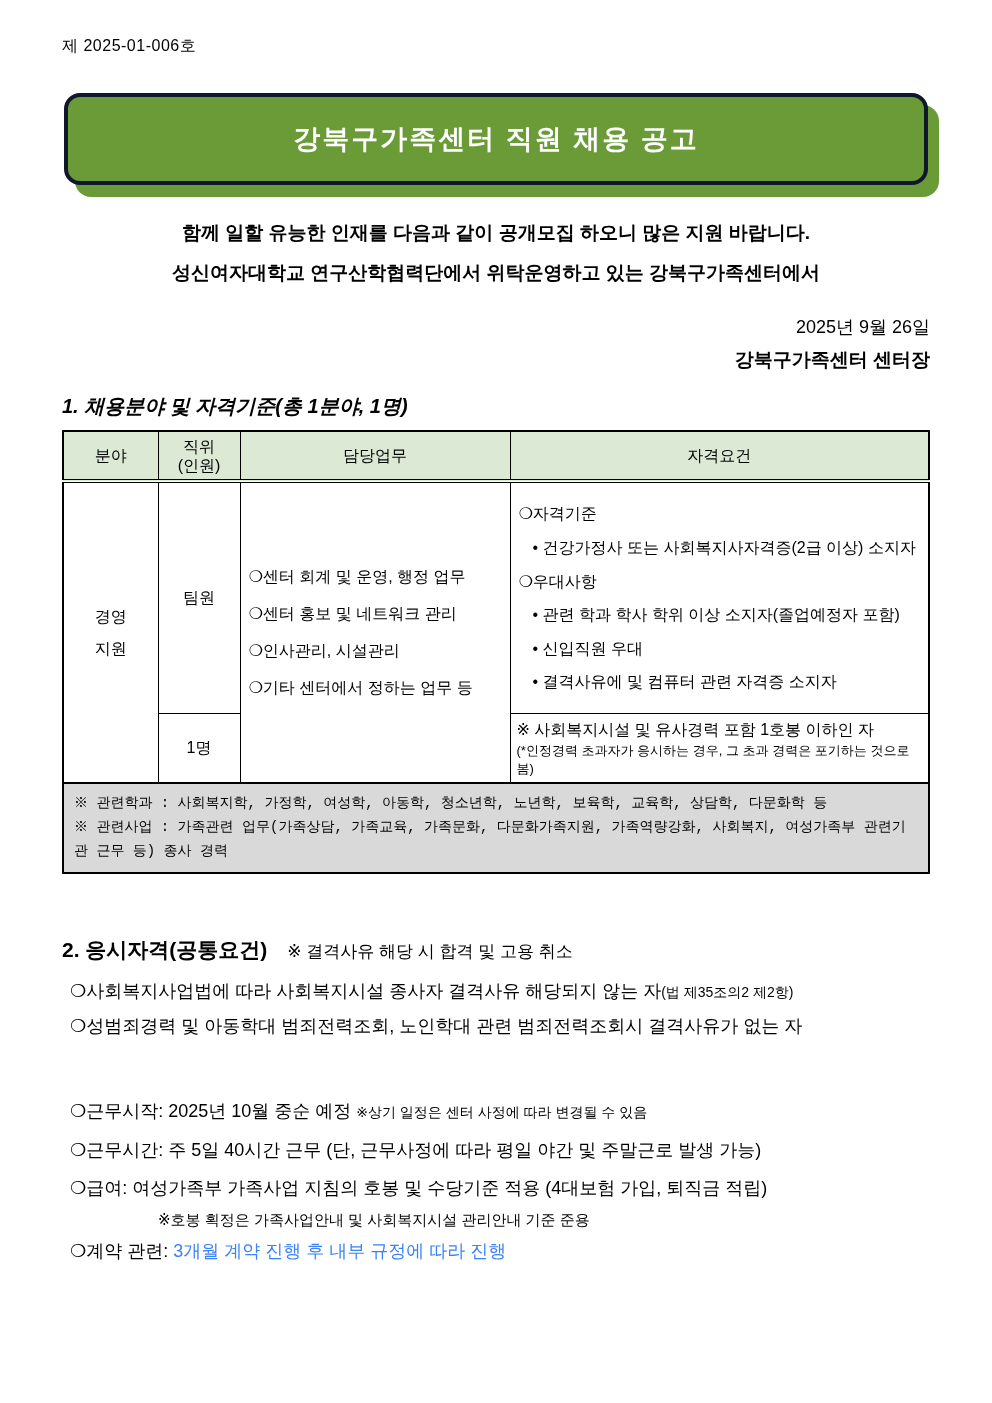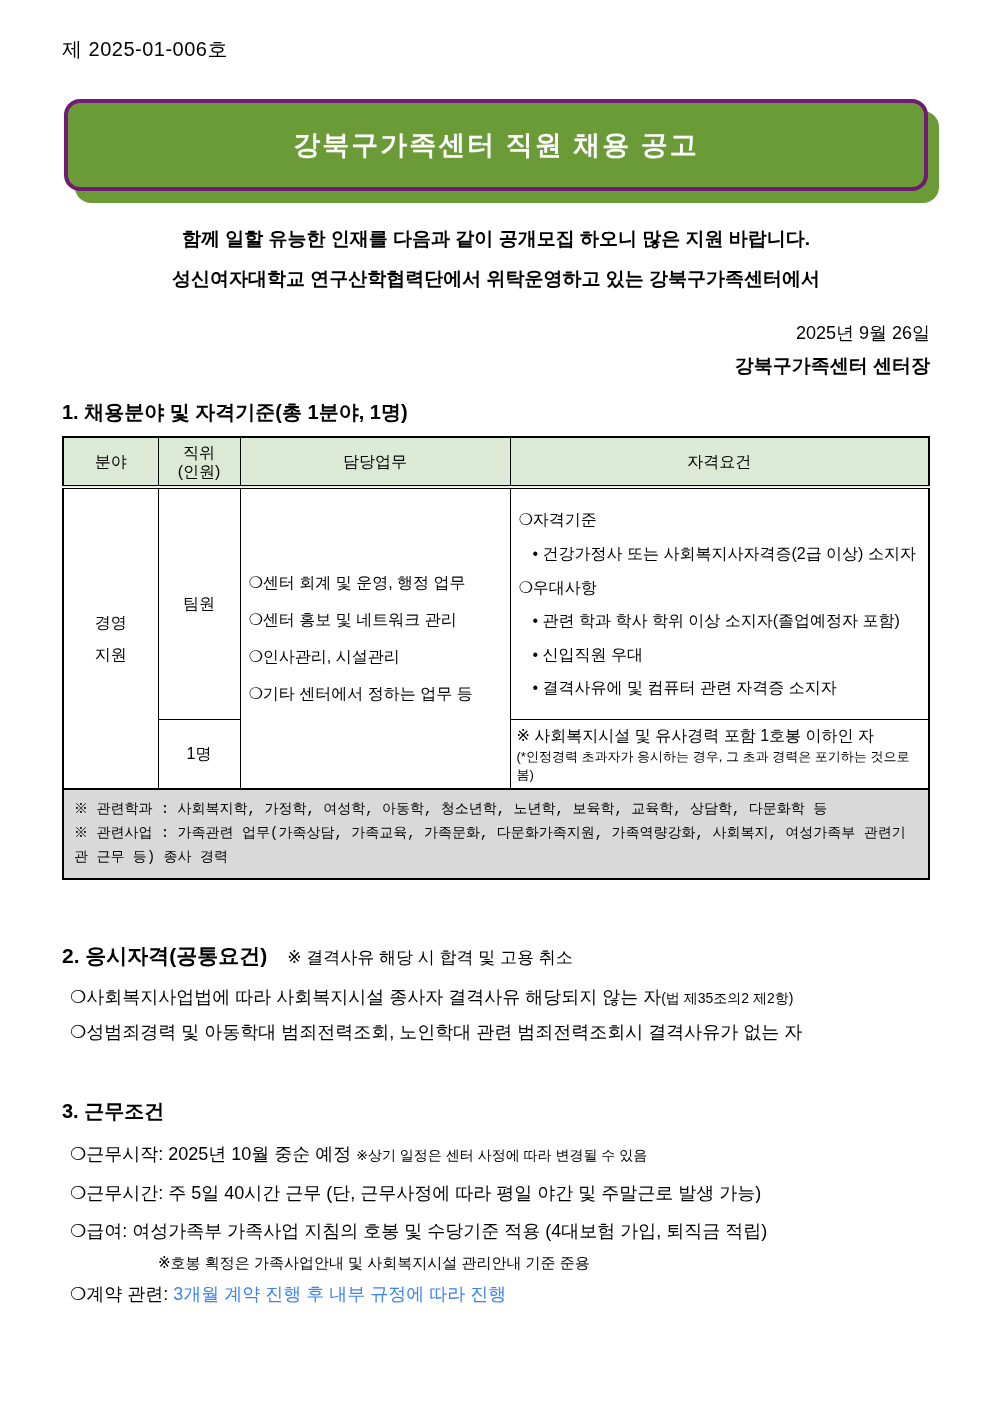--- a/index.html
+++ b/index.html
@@ -5,42 +5,42 @@
   * { margin: 0; padding: 0; box-sizing: border-box; }
   html, body { background: #ffffff; }
   body {
     width: 992px; height: 1403px;
     font-family: "Liberation Sans", "DejaVu Sans", sans-serif;
     color: #000;
     position: relative;
   }
   .page { padding: 36px 62px 0 62px; }
 
-  .doc-number { font-size: 20px; color: #000; margin-bottom: 36px; letter-spacing: 0.5px; }
+  .doc-number { font-size: 16px; color: #000; margin-bottom: 36px; letter-spacing: 0.5px; }
 
   .banner {
     background: #6B9B37;
-    border: 4px solid #701a75;
+    border: 4px solid #0f172a;
     border-radius: 16px;
     box-shadow: 11px 12px 0 0 #6B9B37;
     height: 92px;
     margin: 0 2px 14px 2px;
     display: flex; align-items: center; justify-content: center;
   }
   .banner .title {
     color: #ffffff; font-size: 27px; font-weight: bold; letter-spacing: 2px;
   }
 
   .intro { text-align: center; font-weight: bold; font-size: 19px; line-height: 2.1; margin-top: 28px; }
 
   .date-block { text-align: right; margin-top: 18px; line-height: 1.8; }
   .date-line { font-size: 18px; }
   .sign-line { font-size: 19px; font-weight: bold; }
 
-  .sec-heading { font-size: 20px; font-weight: bold; margin-top: 16px; margin-bottom: 10px; }
+  .sec-heading { font-size: 20px; font-weight: bold; margin-top: 16px; margin-bottom: 10px; font-style: italic; }
 
   table.recruit {
     width: 100%; border-collapse: collapse; table-layout: fixed;
     border: 2px solid #000;
     font-size: 16px;
   }
   table.recruit th, table.recruit td { border: 1px solid #000; }
   table.recruit thead th {
     background: #DCE9D5; font-weight: normal; text-align: center;
     height: 50px; font-size: 16px; line-height: 1.2;
@@ -156,21 +156,20 @@
     <div class="sec2-heading">
       <span>2. 응시자격(공통요건)</span><span class="sec2-note">※ 결격사유 해당 시 합격 및 고용 취소</span>
     </div>
     <div class="body-line" style="margin-top:10px">
       <span>❍사회복지사업법에 따라 사회복지시설 종사자 결격사유 해당되지 않는 자</span><span class="small-inline">(법 제35조의2 제2항)</span>
     </div>
     <div class="body-line">❍성범죄경력 및 아동학대 범죄전력조회, 노인학대 관련 범죄전력조회시 결격사유가 없는 자</div>
   </div>
 
   <div class="sec3">
-    <div class="sec-heading">3. 근무조건</div>
     <div class="body-line">
       <span>❍근무시작: 2025년 10월 중순 예정</span>
       <span class="small-inline">※상기 일정은 센터 사정에 따라 변경될 수 있음</span>
     </div>
     <div class="body-line">❍근무시간: 주 5일 40시간 근무 (단, 근무사정에 따라 평일 야간 및 주말근로 발생 가능)</div>
     <div class="body-line">❍급여: 여성가족부 가족사업 지침의 호봉 및 수당기준 적용 (4대보험 가입, 퇴직금 적립)</div>
     <div class="sub-note">※호봉 획정은 가족사업안내 및 사회복지시설 관리안내 기준 준용</div>
     <div class="body-line">
       <span>❍계약 관련: </span><span class="red-text">3개월 계약 진행 후 내부 규정에 따라 진행</span>
     </div>

